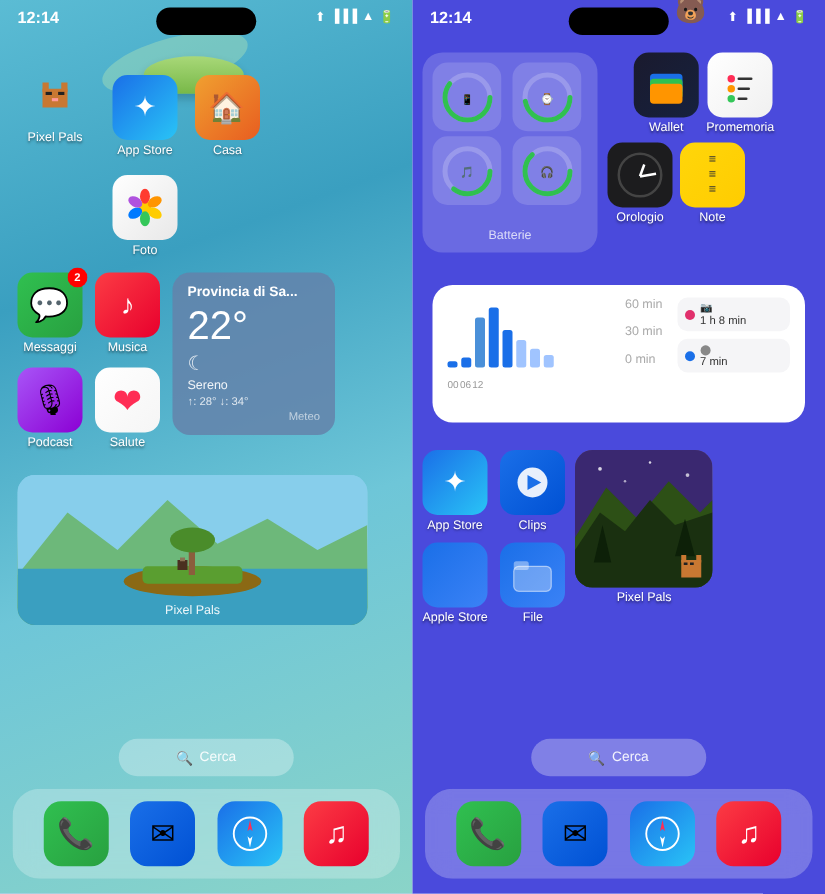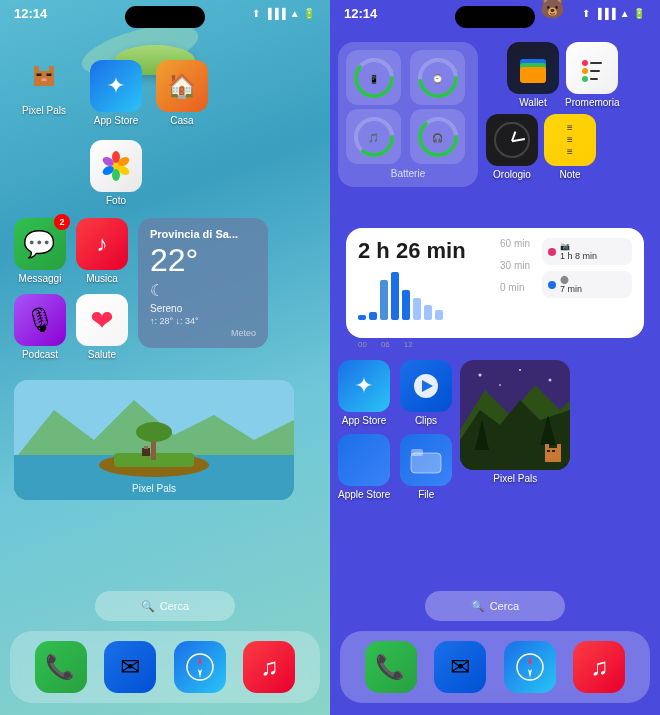--- a/index.html
+++ b/index.html
@@ -274,22 +274,22 @@
       height: 50px;
       margin-top: 6px;
     }
     .st-bar {
       background: #1a6fe8;
       border-radius: 2px;
       width: 8px;
     }
     .st-x-labels {
       display: flex;
-      gap: 14px;
-      margin-top: 20px;
+      gap: 1px;
+      margin-top: 9px;
       font-size: 8px;
       color: #999;
     }
     .st-side {
       width: 90px;
       display: flex;
       flex-direction: column;
       gap: 6px;
     }
     .st-side-item {
@@ -608,21 +608,21 @@
         </div>
 
         <div class="bat-cell">
           <svg class="battery-svg" viewBox="0 0 44 44">
             <circle cx="22" cy="22" r="18" fill="none" stroke="rgba(255,255,255,0.2)" stroke-width="4"></circle>
             <circle cx="22" cy="22" r="18" fill="none" stroke="#30c050" stroke-width="4" stroke-dasharray="99 113" stroke-dashoffset="28" stroke-linecap="round"></circle>
             <text x="22" y="26" text-anchor="middle" fill="white" font-size="9">🎧</text>
           </svg>
         </div>
       </div>
-      <div style="font-size:10px; color:rgba(255,255,255,0.75); text-align:center; margin-top:4px;">Batterie</div>
+      <div style="font-size:10px; color:rgba(255,255,255,0.75); text-align:center; margin-top:19px;">Batterie</div>
     </div>
 
     <div style="display:flex; flex-direction:column; gap:6px;">
       <div style="display:flex; gap:6px;padding-left:21px;">
         <div class="app-icon">
           <div class="app-icon-img icon-wallet">
 
             <svg width="34" height="34" viewBox="0 0 34 34">
               <rect x="4" y="8" width="26" height="16" rx="3" fill="#1a6fe8"></rect>
               <rect x="4" y="12" width="26" height="16" rx="3" fill="#30c050"></rect>
@@ -664,21 +664,20 @@
           </div>
           <span class="app-icon-label">Note</span>
         </div>
       </div>
     </div>
   </div>
 
   <div style="position:absolute; top:222px; left:8px; right:8px;">
     <div class="widget-screen-time">
       <div class="st-main">
-        <div class="st-time">2 h 26 min</div>
         <div class="st-chart">
           <div class="st-bar" style="height:5px;"></div>
           <div class="st-bar" style="height:8px;"></div>
           <div class="st-bar" style="height:40px; background:#4a90d9;"></div>
           <div class="st-bar" style="height:48px; background:#1a6fe8;"></div>
           <div class="st-bar" style="height:30px;"></div>
           <div class="st-bar" style="height:22px; background:#a0c4ff;"></div>
           <div class="st-bar" style="height:15px; background:#a0c4ff;"></div>
           <div class="st-bar" style="height:10px; background:#a0c4ff;"></div>
         </div>

